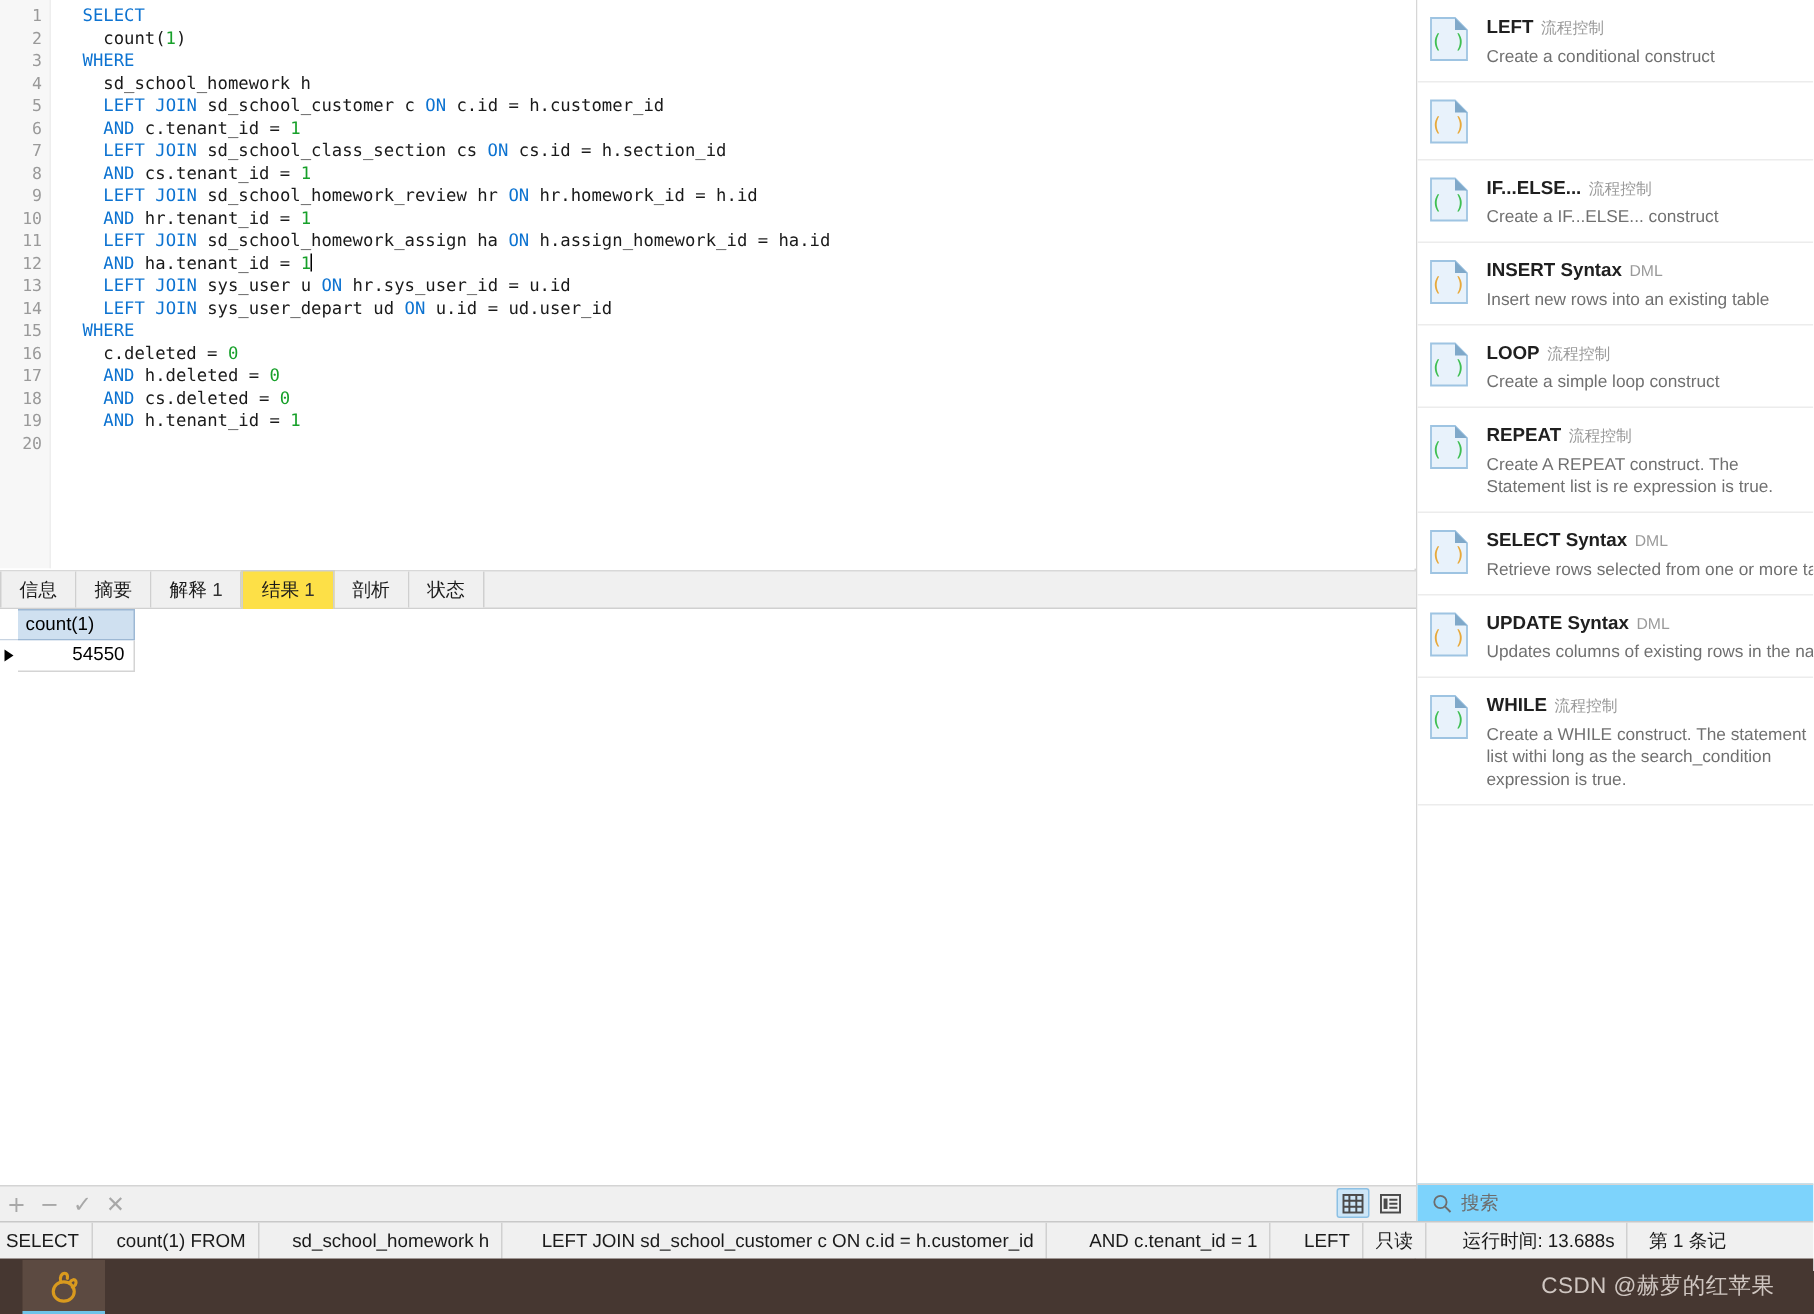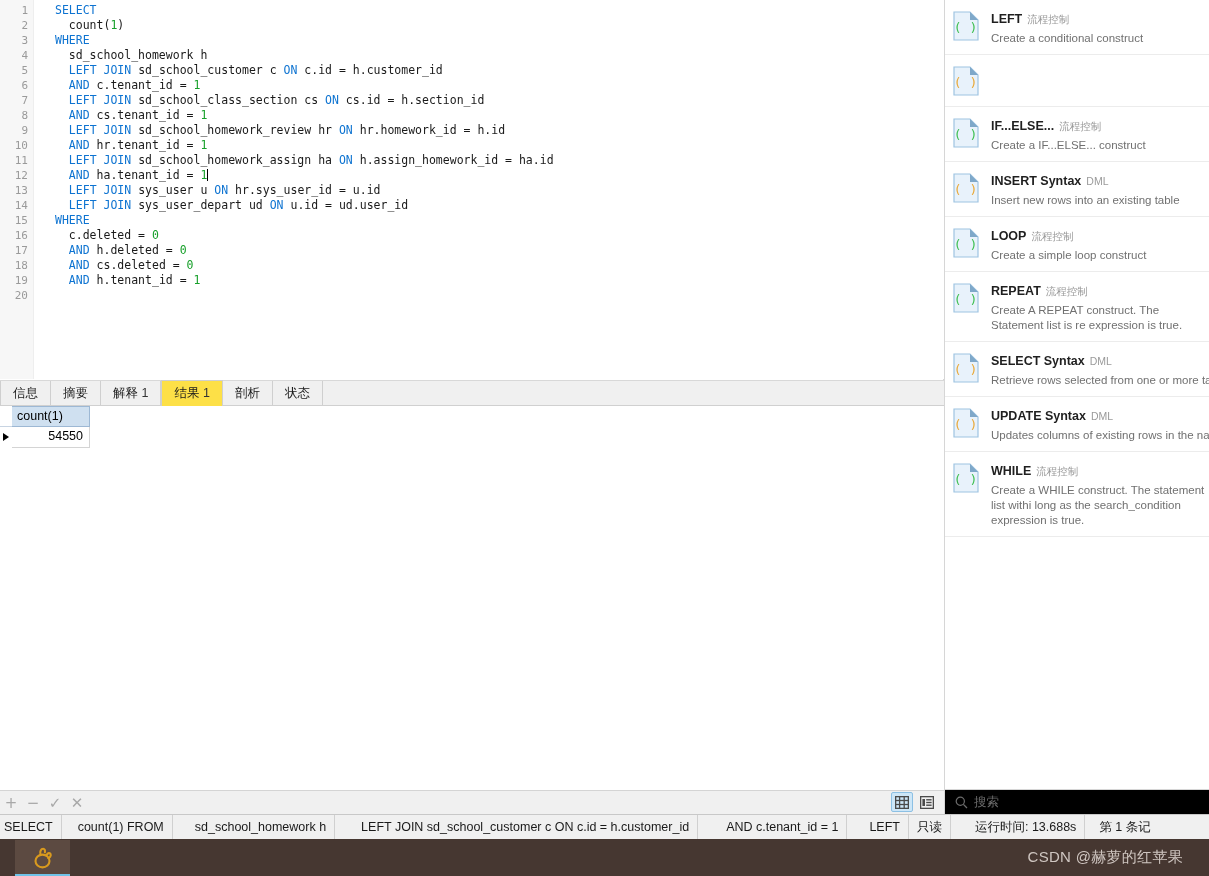--- a/index.html
+++ b/index.html
@@ -255,21 +255,21 @@
   .snip-desc.wrap {
     white-space: normal;
     overflow: visible;
   }
 
   
   #search-wrap {
     position: absolute;
     left: 945px; top: 789px;
     width: 264px; height: 25px;
-    background: #000000;
+    background: #7dd3fc;
     border-top: 1px solid #d6d6d6;
     display: flex;
     align-items: center;
     padding-left: 10px;
     font-family: Liberation Mono, monospace;
   }
   #search-ph {
     font-size: 12.5px;
     color: #6d6d6d;
     margin-left: 6px;

